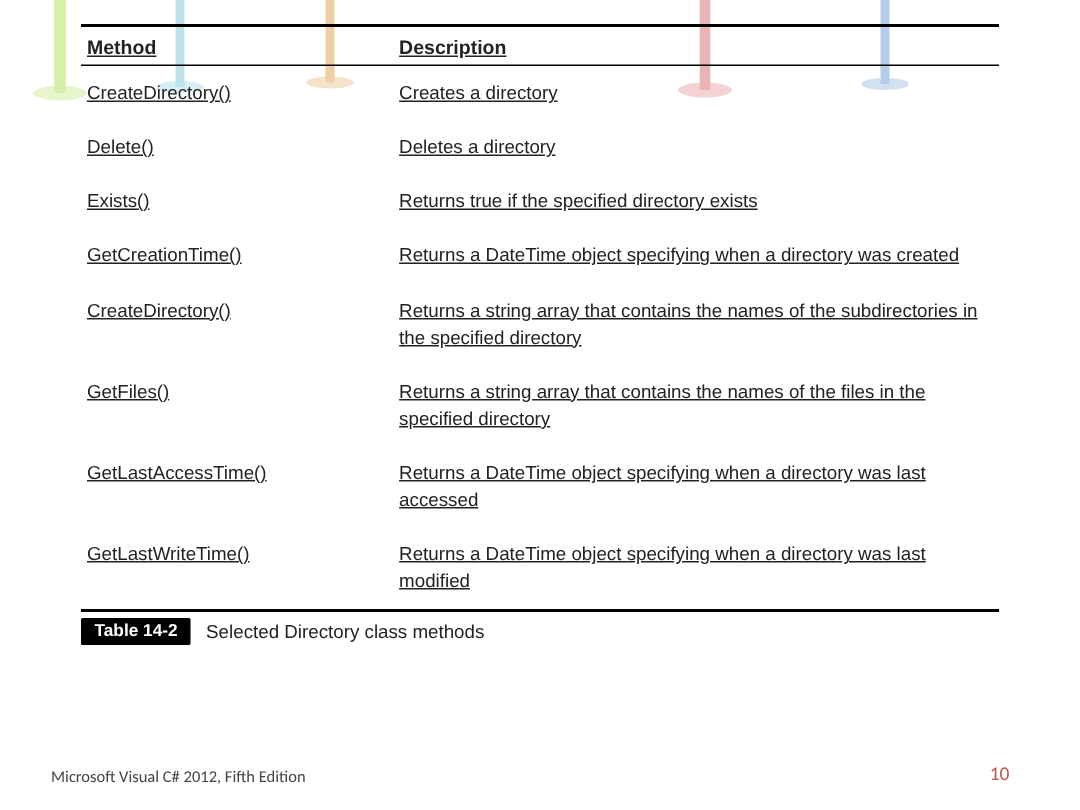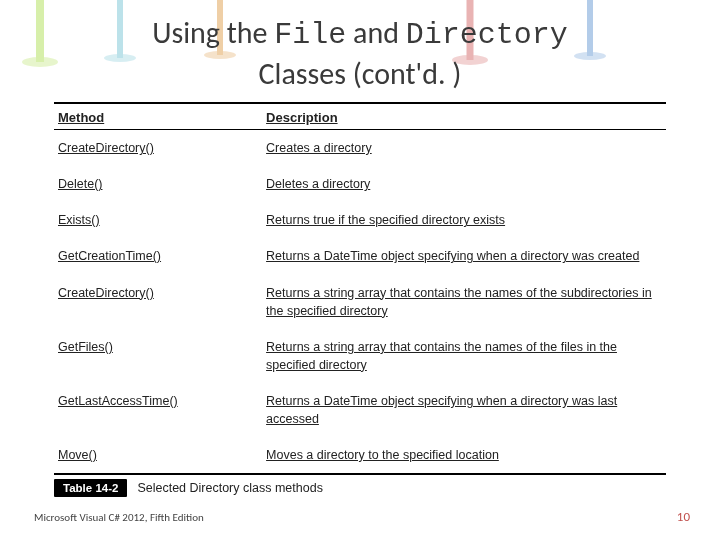--- a/index.html
+++ b/index.html
@@ -98,21 +98,21 @@
   .footer-left {
     position: absolute;
     left: 34px;
     bottom: 16px;
     font-family: "Calibri", sans-serif;
     font-size: 11px;
     color: #444;
   }
   .footer-right {
     position: absolute;
-    right: 30px;
+    right: 47px;
     bottom: 16px;
     font-family: "Calibri", sans-serif;
     font-size: 13px;
     color: #c0504d;
     margin-left: 28px;
   }
 </style>
 </head>
 <body>
 
@@ -124,23 +124,20 @@
     <line x1="120" y1="0" x2="120" y2="58" stroke="#7cc7d6" stroke-width="6"></line>
     <ellipse cx="120" cy="58" rx="16" ry="4" fill="#7cc7d6" opacity="0.6"></ellipse>
     <line x1="220" y1="0" x2="220" y2="55" stroke="#e0a050" stroke-width="6"></line>
     <ellipse cx="220" cy="55" rx="16" ry="4" fill="#e0a050" opacity="0.6"></ellipse>
     <line x1="470" y1="0" x2="470" y2="60" stroke="#d46a6a" stroke-width="7"></line>
     <ellipse cx="470" cy="60" rx="18" ry="5" fill="#d46a6a" opacity="0.6"></ellipse>
     <line x1="590" y1="0" x2="590" y2="56" stroke="#6a9bd4" stroke-width="6"></line>
     <ellipse cx="590" cy="56" rx="16" ry="4" fill="#6a9bd4" opacity="0.6"></ellipse>
   </svg>
 
-  <h1 class="title">
-    <span>Using the </span><span class="mono">File</span><span> and </span><span class="mono">Directory</span><br><span> Classes (cont'd. )</span>
-  </h1>
 
   <div class="table-wrap">
     <hr class="rule thick">
     <table class="tbl">
       <thead>
         <tr>
           <th>Method</th>
           <th>Description</th>
         </tr>
       </thead>
@@ -172,22 +169,22 @@
           </tr>
         <tr>
             <td class="m">GetFiles()</td>
             <td class="d">Returns a string array that contains the names of the files in the specified directory</td>
           </tr>
         <tr>
             <td class="m">GetLastAccessTime()</td>
             <td class="d">Returns a DateTime object specifying when a directory was last accessed</td>
           </tr>
         <tr>
-            <td class="m">Move()</td>
-            <td class="d">Moves a directory to the specified location</td>
+            <td class="m">GetLastWriteTime()</td>
+            <td class="d">Returns a DateTime object specifying when a directory was last modified</td>
           </tr>
       </tbody>
     </table>
     <hr class="rule thick">
     <div class="caption-row">
       <span class="tab-label">Table 14-2</span>
       <span class="caption-text">Selected Directory class methods</span>
     </div>
   </div>
 

